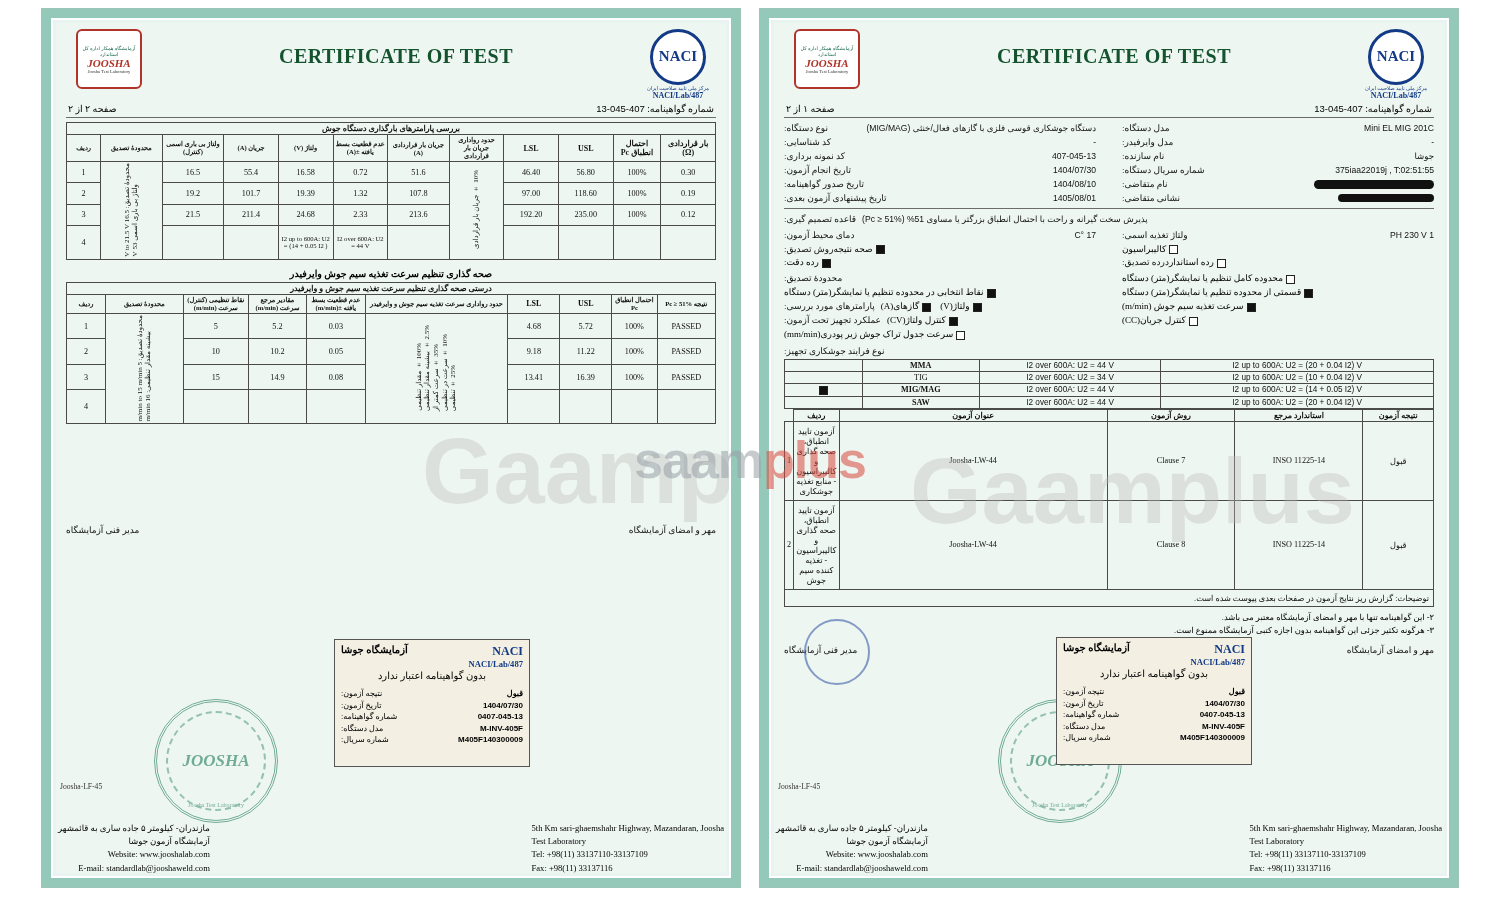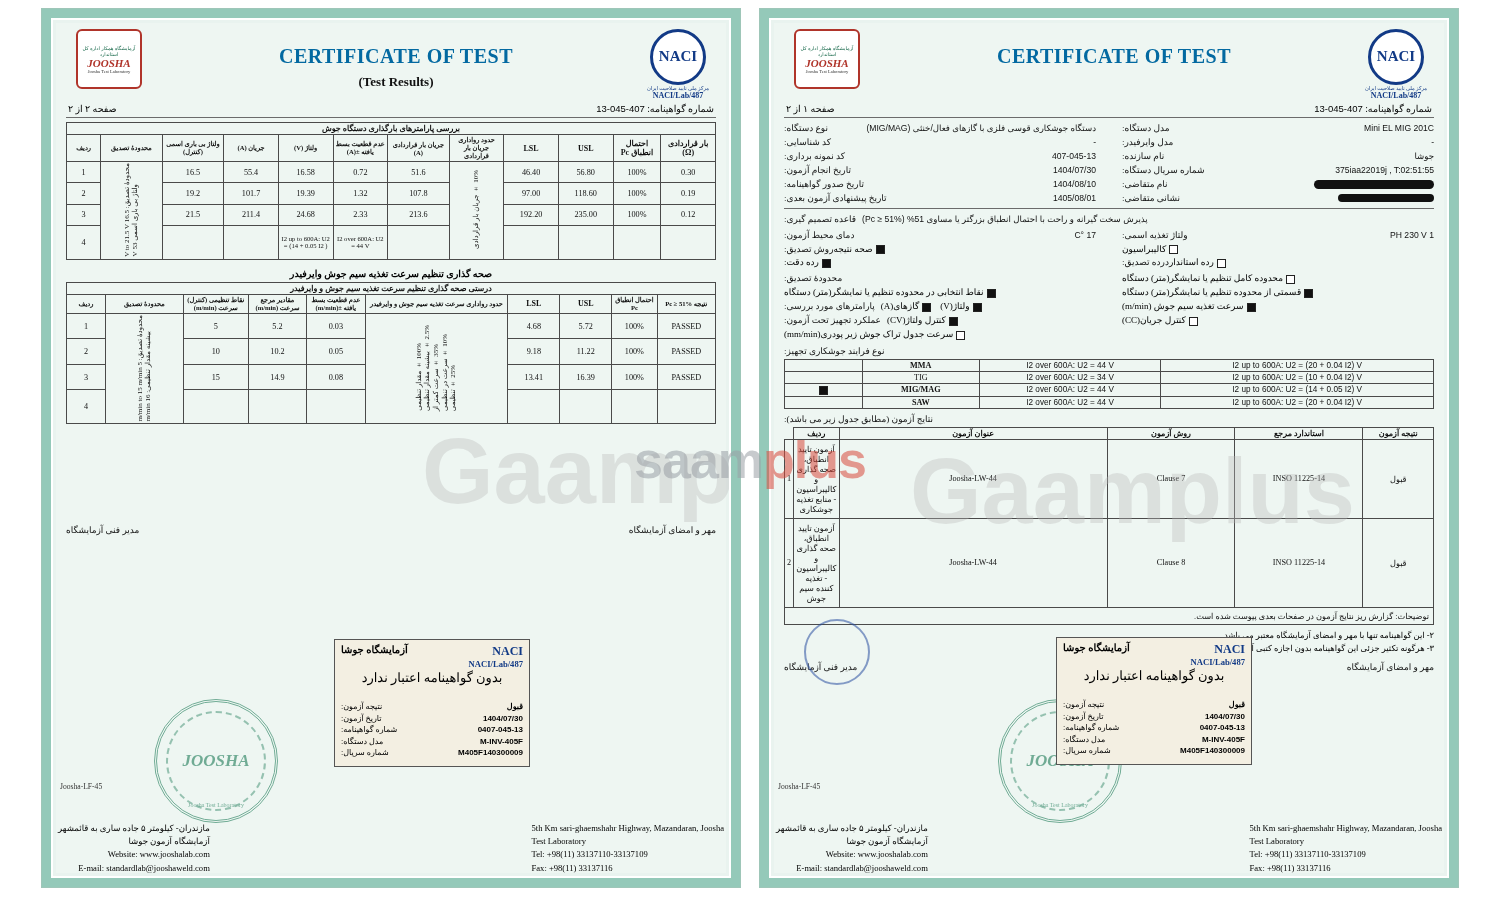--- a/index.html
+++ b/index.html
@@ -43,21 +43,21 @@
   .logo-naci{width:76px;text-align:center;line-height:1.05;}
   .naci-circle{
     width:50px;height:50px;border-radius:50%;border:3px solid #123a86;margin:0 auto;
     display:flex;align-items:center;justify-content:center;
     font-family:"Liberation Serif",serif;font-weight:bold;font-size:15px;color:#123a86;
     background:#fff;
   }
   .naci-sub{font-size:5.2px;color:#123a86;margin-top:1px;}
   .naci-lab{font-size:8px;font-weight:bold;color:#123a86;margin-top:1px;}
   .title-block{flex:1;text-align:center;padding-top:16px;}
-  .cert-title{font-size:20px;font-weight:bold;letter-spacing:.5px;color:#0369a1;}
+  .cert-title{font-size:20px;font-weight:bold;letter-spacing:.5px;color:#14532d;}
   .cert-sub{font-size:13px;font-weight:bold;margin-top:6px;color:#111;}
   .logo-joosha{width:86px;text-align:center;}
   .joosha-badge{
     width:62px;height:56px;margin:0 auto;border-radius:6px;border:2px solid #b0342a;
     background:#fff;display:flex;flex-direction:column;align-items:center;justify-content:center;
   }
   .joosha-badge .jb-t{font-size:5px;color:#1b6b4d;}
   .joosha-badge .jb-m{font-size:11px;font-weight:bold;color:#b0342a;font-style:italic;}
   .joosha-badge .jb-b{font-size:4.6px;color:#333;}
   
@@ -101,21 +101,21 @@
   .stamp-green .gtxt{font-size:6px;position:absolute;bottom:12px;width:100%;text-align:center;font-style:normal;font-weight:normal;}
   .naci-card{
     position:absolute;background:#f3efe2;border:1px solid #555;
     width:196px;height:128px;box-sizing:border-box;padding:4px 6px;
     font-size:8px;
   }
   .naci-card .nc-top{display:flex;justify-content:space-between;align-items:flex-start;}
   .naci-card .nc-naci{font-weight:bold;font-size:12px;color:#123a86;}
   .naci-card .nc-lab{font-weight:bold;font-size:8.6px;color:#123a86;}
   .naci-card .nc-title{font-size:10px;font-weight:bold;text-align:right;}
-  .naci-card .nc-note{font-size:13px;text-align:center;margin:1px 0 15px;}
+  .naci-card .nc-note{font-size:10px;text-align:center;margin:1px 0 7px;}
   .nc-rows{display:flex;justify-content:space-between;font-size:8px;line-height:1.45;}
   .nc-rows .nc-v{font-family:"Liberation Sans",sans-serif;font-weight:bold;}
   
   .footer{
     position:absolute;left:16px;right:16px;bottom:12px;
     display:flex;justify-content:space-between;font-size:8.6px;line-height:1.55;
   }
   .footer .en{direction:ltr;text-align:left;}
   .footer .fa{text-align:right;}
   .lfcode{position:absolute;left:18px;bottom:96px;font-size:7.6px;color:#333;}
@@ -336,23 +336,20 @@
           </tr>
           <tr>
             <td class="mono">I2 up to 600A:  U2 = (20 + 0.04 I2) V</td>
             <td class="mono">I2 over 600A:  U2 = 44 V</td>
             <td style="font-weight:bold;">SAW</td>
             <td></td>
           </tr>
         </tbody>
       </table>
 
-      <div class="kv" style="justify-content:flex-end;margin-top:4px;">
-        <span class="lbl">نتایج آزمون (مطابق جدول زیر می باشد):</span>
-      </div>
 
       <table>
         <thead>
           <tr class="tbl-head">
             <th style="width:11%">نتیجه آزمون</th>
             <th style="width:20%">استاندارد مرجع</th>
             <th style="width:20%">روش آزمون</th>
             <th style="width:42%">عنوان آزمون</th>
             <th style="width:7%">ردیف</th>
           </tr>
@@ -454,21 +451,20 @@
     <div class="inner">
 
       <div class="hdr">
         <div class="logo-naci">
           <div class="naci-circle">NACI</div>
           <div class="naci-sub">مرکز ملی تایید صلاحیت ایران</div>
           <div class="naci-lab">NACI/Lab/487</div>
         </div>
         <div class="title-block">
           <div class="cert-title">CERTIFICATE OF TEST</div>
-          <div class="cert-sub">(Test Results)</div>
         </div>
         <div class="logo-joosha">
           <div class="joosha-badge">
             <div class="jb-t">آزمایشگاه همکار اداره کل استاندارد</div>
             <div class="jb-m">JOOSHA</div>
             <div class="jb-b">Joosha Test Laboratory</div>
           </div>
         </div>
       </div>
 

